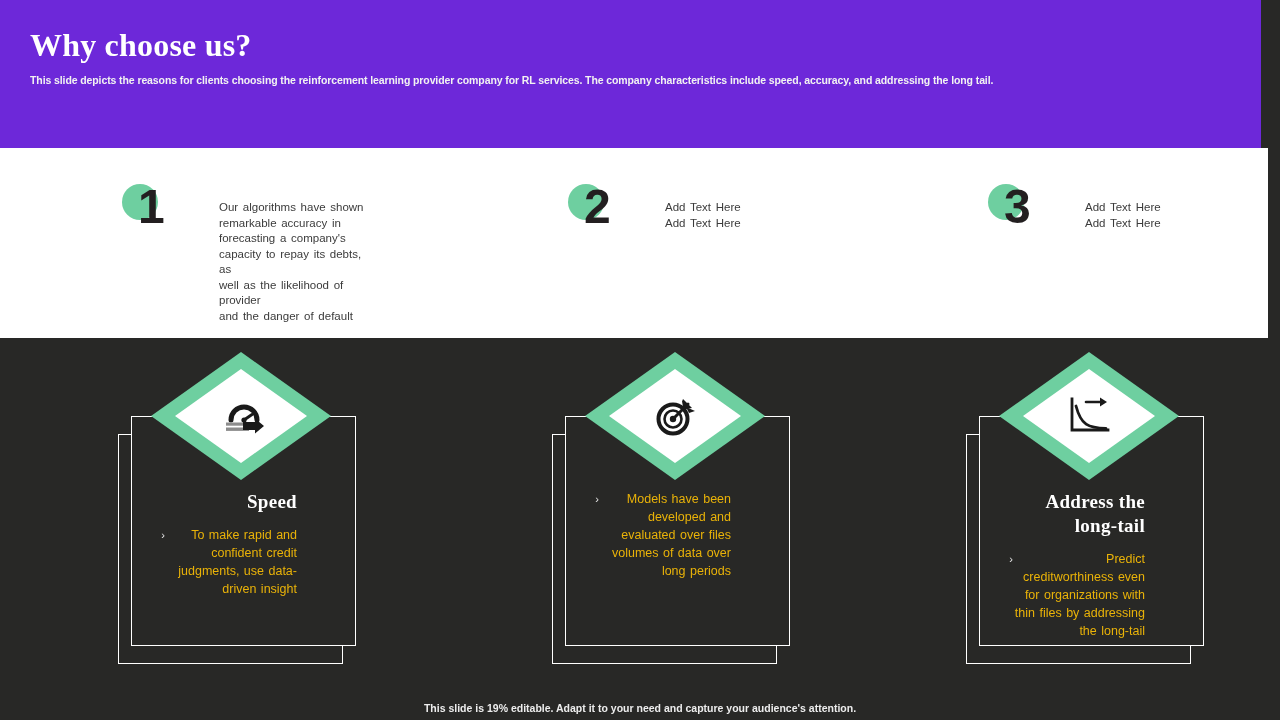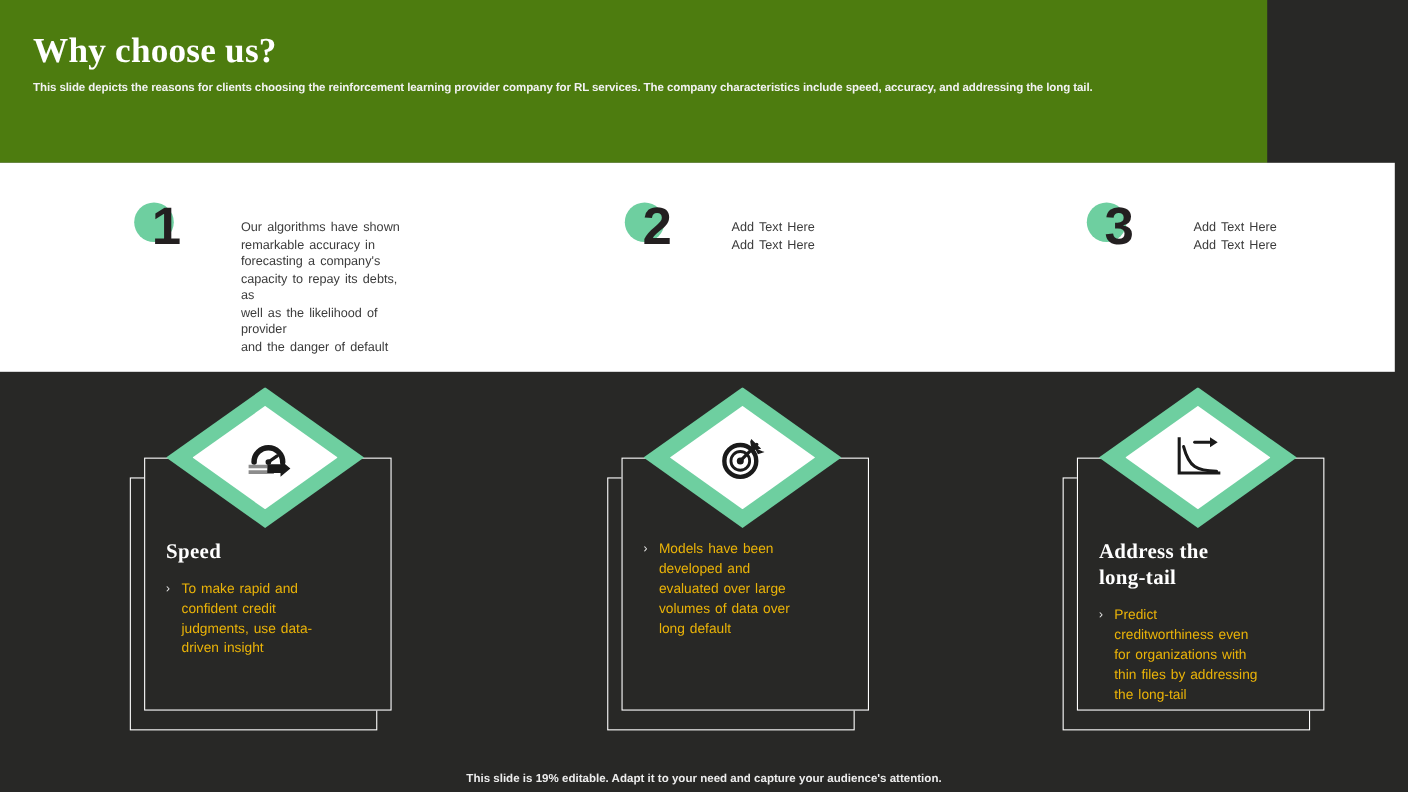--- a/index.html
+++ b/index.html
@@ -17,23 +17,23 @@
     position: relative;
     width: 1280px;
     height: 720px;
     background: #282826;
   }
 
   
   .header {
     position: absolute;
     left: 0; top: 0;
-    width: 1152px;
+    width: 1261px;
     height: 148px;
-    background: #4d7c0f;
+    background: #6d28d9;
   }
   .page-title {
     position: absolute;
     left: 30px;
     top: 26px;
     font-family: "Liberation Serif", serif;
     font-weight: bold;
     font-size: 32px;
     line-height: 38px;
     color: #ffffff;
@@ -180,20 +180,21 @@
   .diamond-icon svg { display: block; }
 
   .card-body {
     position: absolute;
     left: 13px;
     top: 64px;
     width: 198px;
     height: 230px;
     padding: 74px 32px 0 20px;
     z-index: 6;
+    text-align: right;
   }
   .card-title {
     font-family: "Liberation Serif", serif;
     font-weight: bold;
     font-size: 19px;
     line-height: 24px;
     color: #ffffff;
     letter-spacing: 0.3px;
     margin-bottom: 12px;
   }
@@ -327,21 +328,21 @@
           <path d="M20 25 L35 10" stroke="#1a1a1a" stroke-width="3" stroke-linecap="round"></path>
           <path d="M30 5 L39 14 L30.5 15.5 L29 7.5 Z" fill="#1a1a1a"></path>
           <path d="M33 13 L42 17 L36 19 Z" fill="#1a1a1a"></path>
         </svg>
       </div>
     </div>
 
     <div class="card-body">
       <div class="bullet-row">
         <span class="bullet-chevron">›</span>
-        <span class="bullet-text">Models have been developed and evaluated over large volumes of data over long default</span>
+        <span class="bullet-text">Models have been developed and evaluated over files volumes of data over long periods</span>
       </div>
     </div>
   </div>
 
   <div class="card c3">
     <div class="frame-back"></div>
     <div class="frame-front"></div>
 
     <div class="diamond-wrap">
       <div class="diamond-outer"></div>

